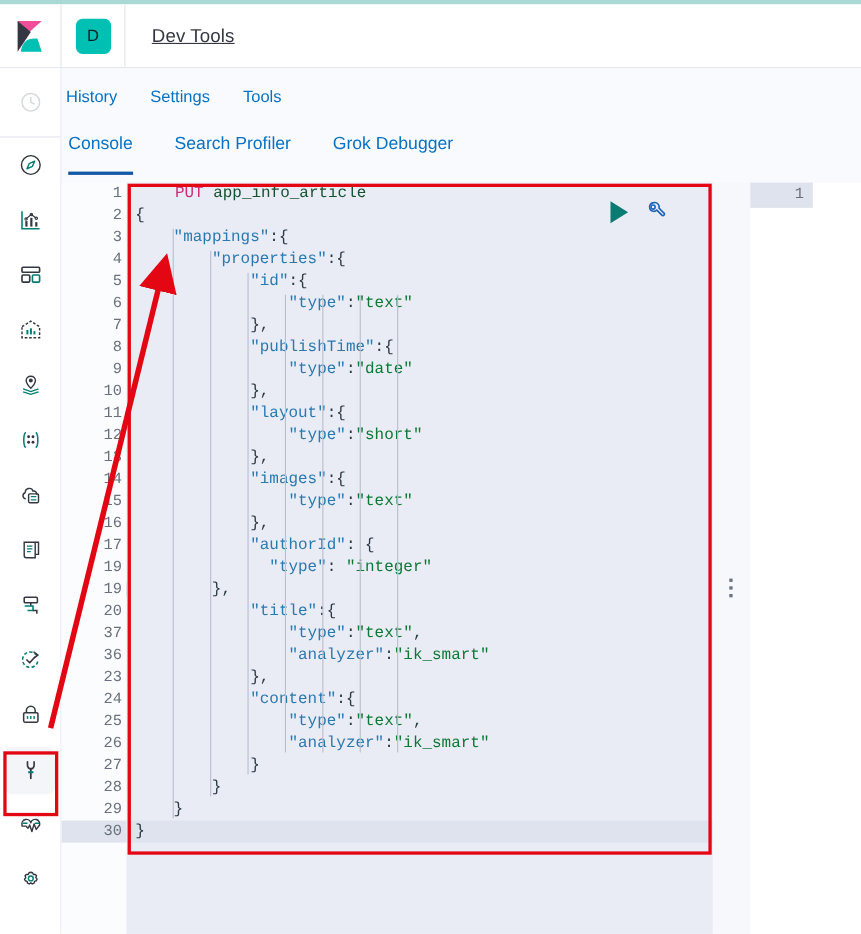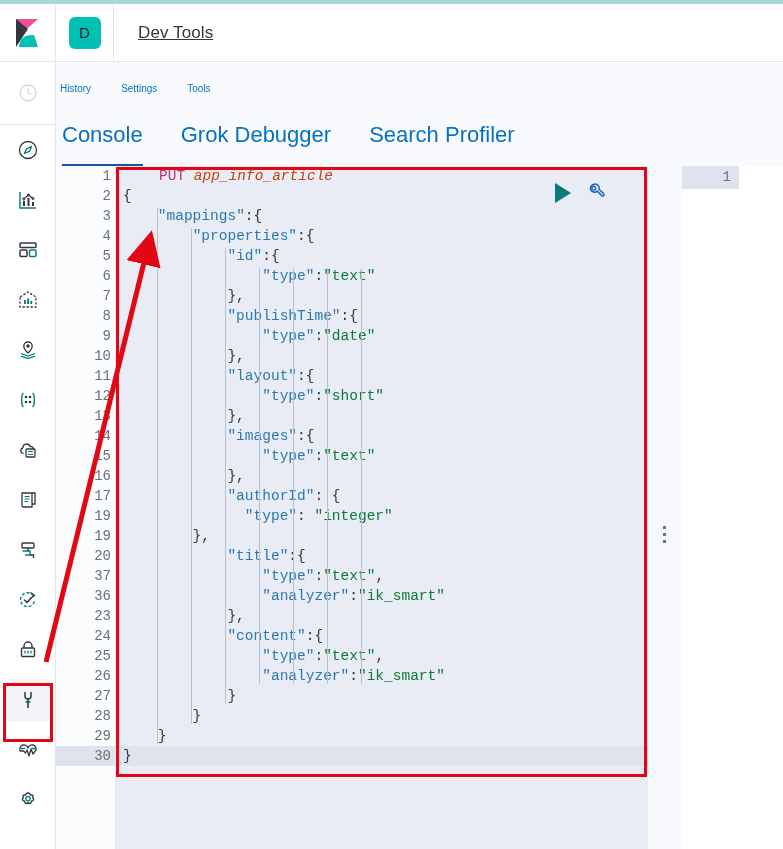--- a/index.html
+++ b/index.html
@@ -78,34 +78,34 @@
   .rail-item svg { position: relative; z-index: 2; }
 
   
   .subnav {
     position: absolute; left: 56px; top: 62px;
     width: 727px; height: 52px;
     background: #f9fafd;
     display: flex; align-items: center;
   }
   .subnav a {
-    font-size: 10px; color: #0671c4; text-decoration: none;
+    font-size: 15px; color: #0671c4; text-decoration: none;
     margin-right: 30px;
   }
   .subnav a:first-child { margin-left: 4px; }
 
   
   .tabs {
     position: absolute; left: 56px; top: 114px;
     width: 727px; height: 52px;
     background: #f9fafd;
     display: flex; align-items: flex-start;
   }
   .tab {
-    font-size: 22px; color: #0671c4;
+    font-size: 16px; color: #0671c4;
     padding: 8px 0 16px 0; margin-right: 38px;
     border-bottom: 3px solid transparent;
     cursor: pointer;
   }
   .tab:first-child { margin-left: 6px; }
   .tab.active { border-bottom-color: #1558a8; }
 
   
   .console {
     position: absolute; left: 56px; top: 166px;
@@ -153,21 +153,21 @@
     height: 20px; line-height: 20px;
     white-space: pre;
     font-family: "Liberation Mono", monospace;
     font-size: 14.5px;
     color: #1b2b34;
     padding-left: 8px;
     position: relative;
   }
   .code-line.current { background: #dfe3ed; }
   .tk-method { color: #cc2d7a; margin-left: 36px; }
-  .tk-url    { color: #c2410c; font-style: italic; }
+  .tk-url    { color: #14532d; }
   .tk-key    { color: #2a7ab0; }
   .tk-str    { color: #0a7a35; }
   .tk-punc   { color: #2b3a44; }
 
   .play-btn {
     position: absolute; left: 499px; top: 17px;
     width: 0; height: 0; cursor: pointer;
     border-left: 16px solid #0a7b73;
     border-top: 10px solid transparent;
     border-bottom: 10px solid transparent;
@@ -393,22 +393,22 @@
   </div>
 
   <div class="subnav">
     <a href="#">History</a>
     <a href="#">Settings</a>
     <a href="#">Tools</a>
   </div>
 
   <div class="tabs">
     <div class="tab active">Console</div>
+    <div class="tab">Search Profiler</div>
     <div class="tab">Grok Debugger</div>
-    <div class="tab">Search Profiler</div>
   </div>
 
   <div class="console">
 
     <div class="editor-pane">
       <div class="gutter" id="gutter">
           <div class="gutter-line">1</div>
           <div class="gutter-line">2<span class="fold">▾</span></div>
           <div class="gutter-line">3<span class="fold">▾</span></div>
           <div class="gutter-line">4<span class="fold">▾</span></div>

